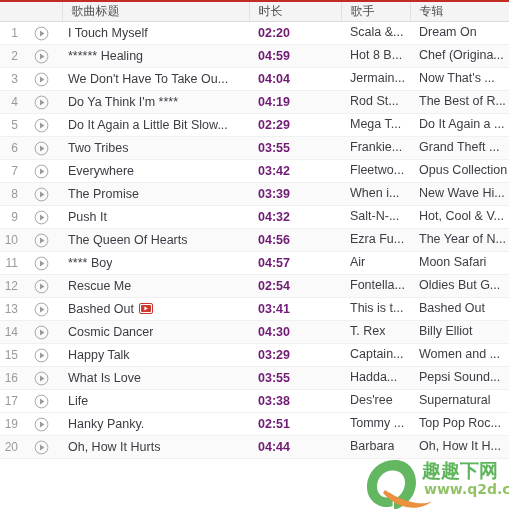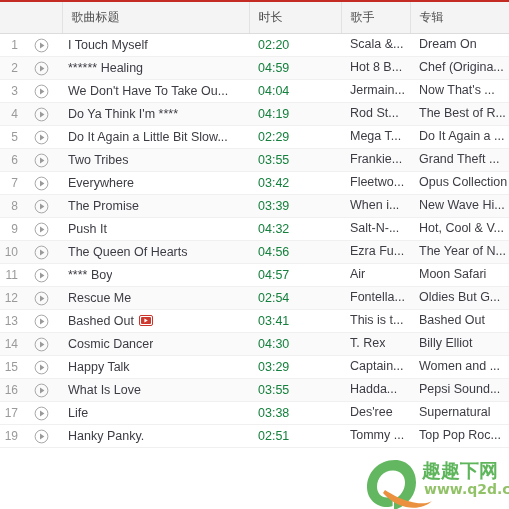--- a/index.html
+++ b/index.html
@@ -33,21 +33,21 @@
   }
 
   col.c-index  { width: 30px; }
   col.c-play   { width: 32px; }
   col.c-title  { width: 187px; }
   col.c-dur    { width: 92px; }
   col.c-artist { width: 69px; }
   col.c-album  { width: 99px; }
 
   thead th {
-    height: 31px;
+    height: 19px;
     background: #f4f4f4;
     border-bottom: 1px solid #dcdcdc;
     color: #555555;
     font-weight: normal;
     font-size: 12.5px;
     text-align: left;
     padding: 0;
     vertical-align: middle;
     white-space: nowrap;
     overflow: hidden;
@@ -100,21 +100,22 @@
   td.title .tw {
     display: inline-block;
     max-width: 176px;
     overflow: hidden;
     text-overflow: ellipsis;
     white-space: nowrap;
     vertical-align: middle;
   }
   td.dur {
     padding-left: 9px;
-    color: #15803d;
+    color: #701a75;
+    font-weight: bold;
   }
   td.artist {
     padding-left: 9px;
     color: #3c3c44;
   }
   td.artist .tw {
     display: inline-block;
     max-width: 58px;
     overflow: hidden;
     text-overflow: ellipsis;
@@ -395,20 +396,31 @@
         <tr>
           <td class="idx">19</td>
           <td class="play"><span class="play-icon"><svg width="15" height="15" viewBox="0 0 15 15" xmlns="http://www.w3.org/2000/svg">
                 <circle cx="7.5" cy="7.5" r="6.4" fill="none" stroke="#a8a8a8" stroke-width="1"></circle>
                 <path d="M6 4.6 L10.4 7.5 L6 10.4 Z" fill="#9a9a9a"></path>
               </svg></span></td>
           <td class="title"><span class="tw">Hanky Panky.</span></td>
           <td class="dur">02:51</td>
           <td class="artist"><span class="tw">Tommy ...</span></td>
           <td class="album"><span class="tw">Top Pop Roc...</span></td>
+        </tr>
+        <tr class="alt">
+          <td class="idx">20</td>
+          <td class="play"><span class="play-icon"><svg width="15" height="15" viewBox="0 0 15 15" xmlns="http://www.w3.org/2000/svg">
+                <circle cx="7.5" cy="7.5" r="6.4" fill="none" stroke="#a8a8a8" stroke-width="1"></circle>
+                <path d="M6 4.6 L10.4 7.5 L6 10.4 Z" fill="#9a9a9a"></path>
+              </svg></span></td>
+          <td class="title"><span class="tw">Oh, How It Hurts</span></td>
+          <td class="dur">04:44</td>
+          <td class="artist"><span class="tw">Barbara</span></td>
+          <td class="album"><span class="tw">Oh, How It H...</span></td>
         </tr>
       </tbody>
   </table>
 
   <div id="watermark">
     <svg width="147" height="57" viewBox="0 0 147 57" xmlns="http://www.w3.org/2000/svg">
       <g opacity="0.88">
         <path d="M33 6 C16 6 5 19 5 33 C5 45 14 53 25 53 C27 53 29 52.6 30.6 52 L30.6 41.5 C29 42.8 27 43.5 25 43.5 C19 43.5 15 39 15 32.8 C15 24 21.5 16.5 31 16.5 C38.5 16.5 43 21.5 43 28.6 C43 36 38.6 42.5 32 45.6 L32 56 C45.5 52 54 41 54 28.6 C54 15.4 45.5 6 33 6 Z" fill="#4eae4b"></path>
         <path d="M23 36 C31 41 41 46.5 52 48.5 C60 50 66 49.5 70 47 C64 53 54 55 44 53 C34 51 26.5 45 21 39 Z" fill="#e98125"></path>
       </g>

